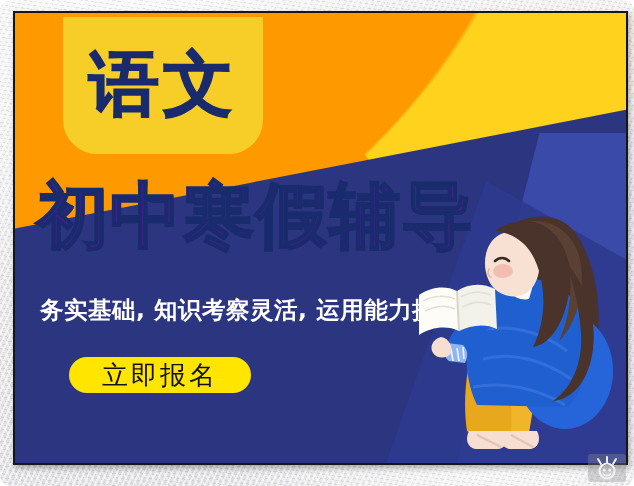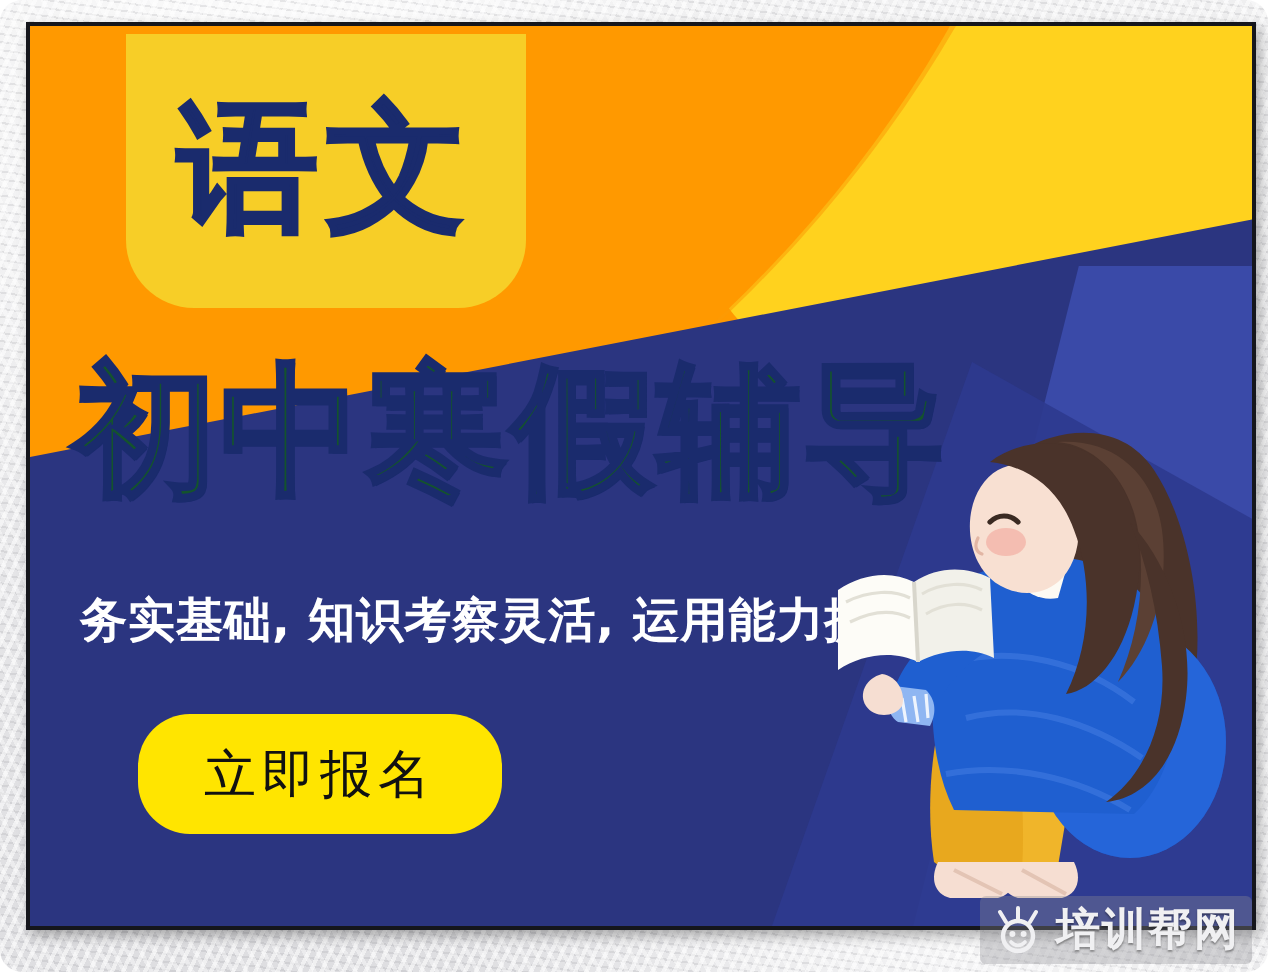--- a/index.html
+++ b/index.html
@@ -125,21 +125,21 @@
   }
 
   
   #headline {
     position: absolute;
     left: 22px; top: 167px;
     width: 545px;
     font-size: 71px;
     line-height: 1;
     font-weight: 700;
-    color: #14532d;
+    color: #4c1d95;
     letter-spacing: 2px;
     white-space: nowrap;
     font-family: "DejaVu Sans", "Liberation Sans", sans-serif;
     -webkit-text-stroke: 2px #1a2b6d;
     text-shadow: 1px 1px 0 #1a2b6d;
   }
 
   
   #subtitle {
     position: absolute;
@@ -150,21 +150,21 @@
     color: #ffffff;
     letter-spacing: .5px;
     white-space: nowrap;
     font-family: "DejaVu Sans", "Liberation Sans", sans-serif;
   }
 
   
   #cta-button {
     position: absolute;
     left: 54px; top: 344px;
-    width: 182px; height: 60px;
+    width: 182px; height: 36px;
     background: #ffe500;
     border: none;
     border-radius: 26px;
     color: #111111;
     font-size: 26px;
     font-weight: 400;
     letter-spacing: 3px;
     font-family: "DejaVu Sans", "Liberation Sans", sans-serif;
     cursor: pointer;
     padding: 0;
@@ -307,16 +307,15 @@
   <div id="watermark">
     <svg class="wm-icon" viewBox="0 0 26 24">
       <g fill="#f0f0f2">
         <path d="M4 3 L7 8 M13 1 L13 7 M22 3 L19 8" stroke="#f0f0f2" stroke-width="2" stroke-linecap="round" fill="none"></path>
         <circle cx="13" cy="15" r="7.5" fill="none" stroke="#f0f0f2" stroke-width="2.2"></circle>
         <circle cx="10.2" cy="14" r="1.5"></circle>
         <circle cx="15.8" cy="14" r="1.5"></circle>
         <path d="M9.5 18 C11.5 20.2 14.5 20.2 16.5 18" stroke="#f0f0f2" stroke-width="1.8" fill="none" stroke-linecap="round"></path>
       </g>
     </svg>
-    <span class="wm-text">培训帮网</span>
   </div>
 
 </div>
 
 </body></html>

